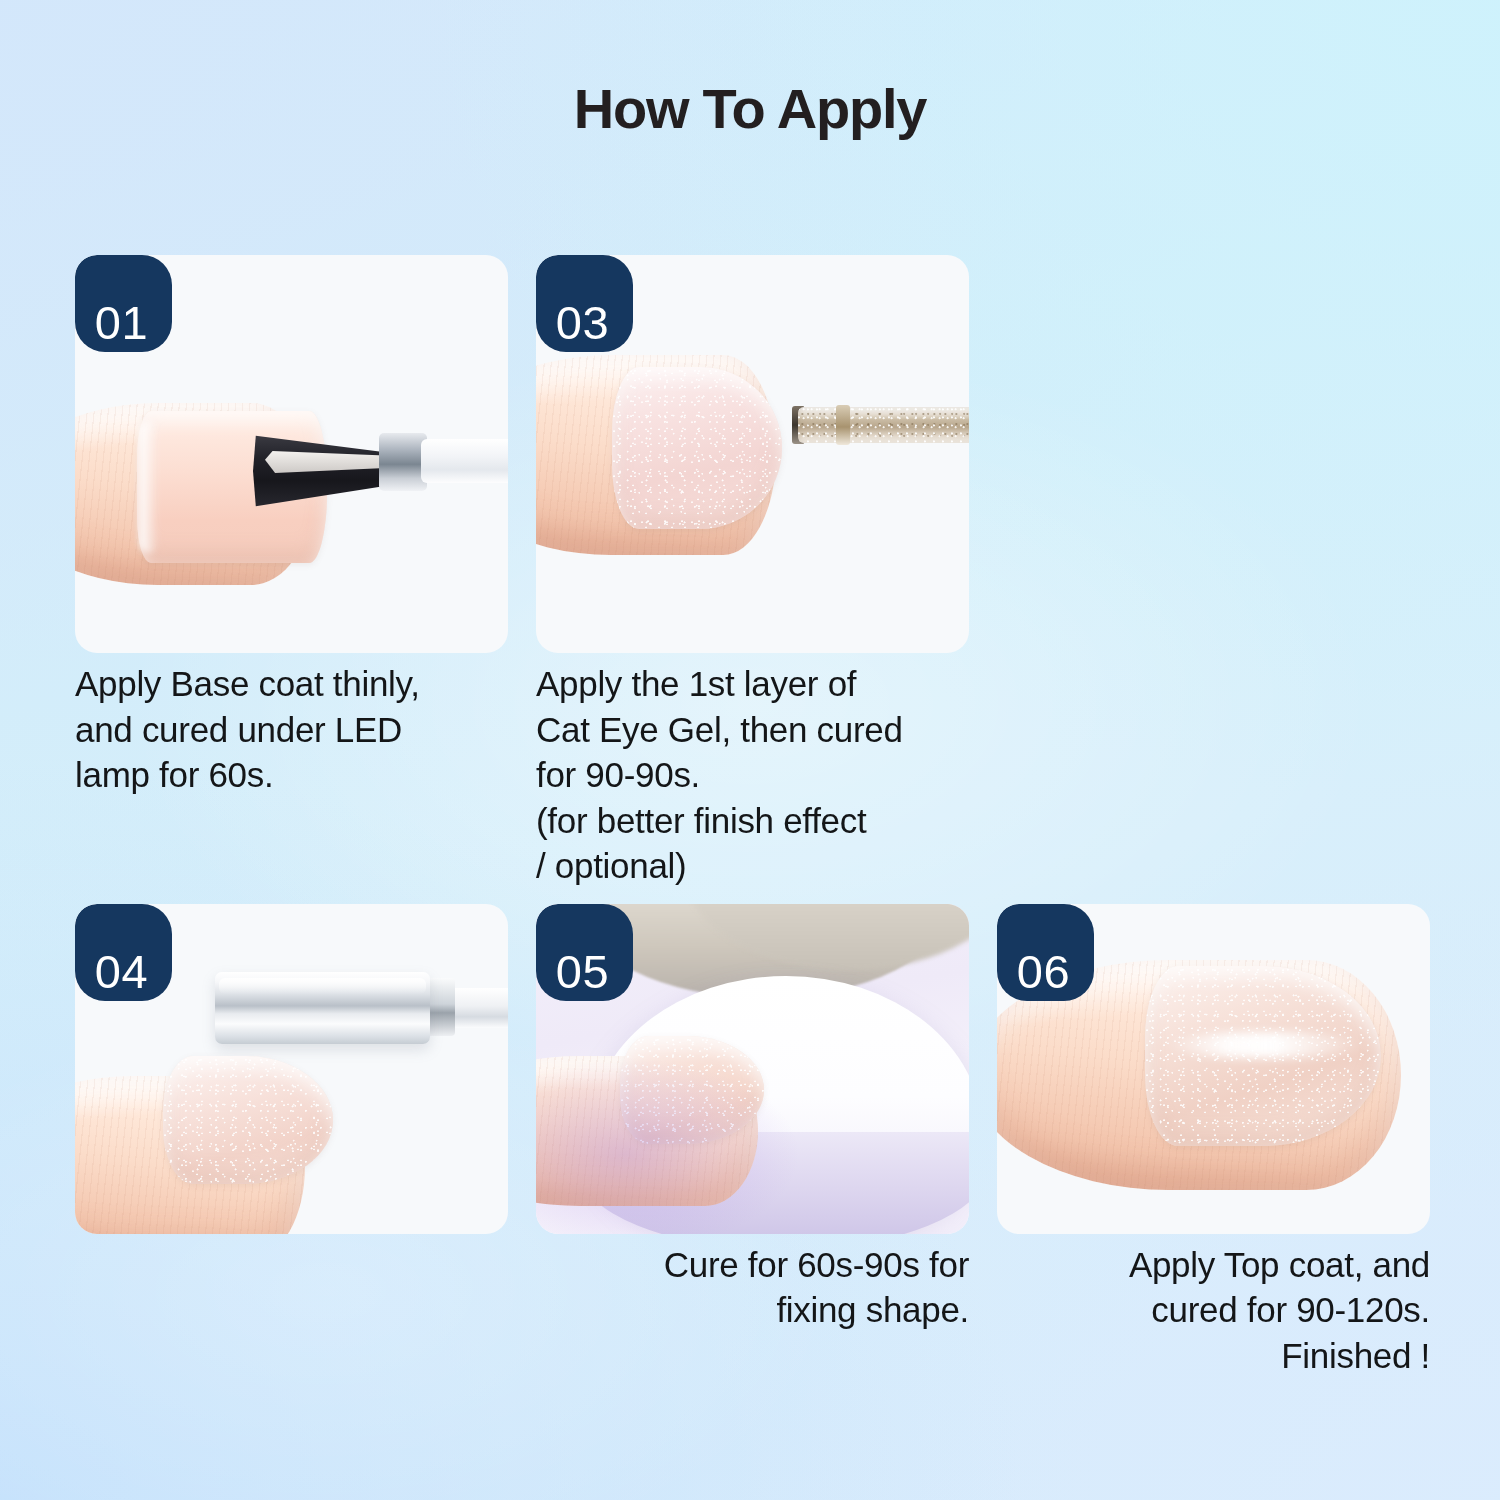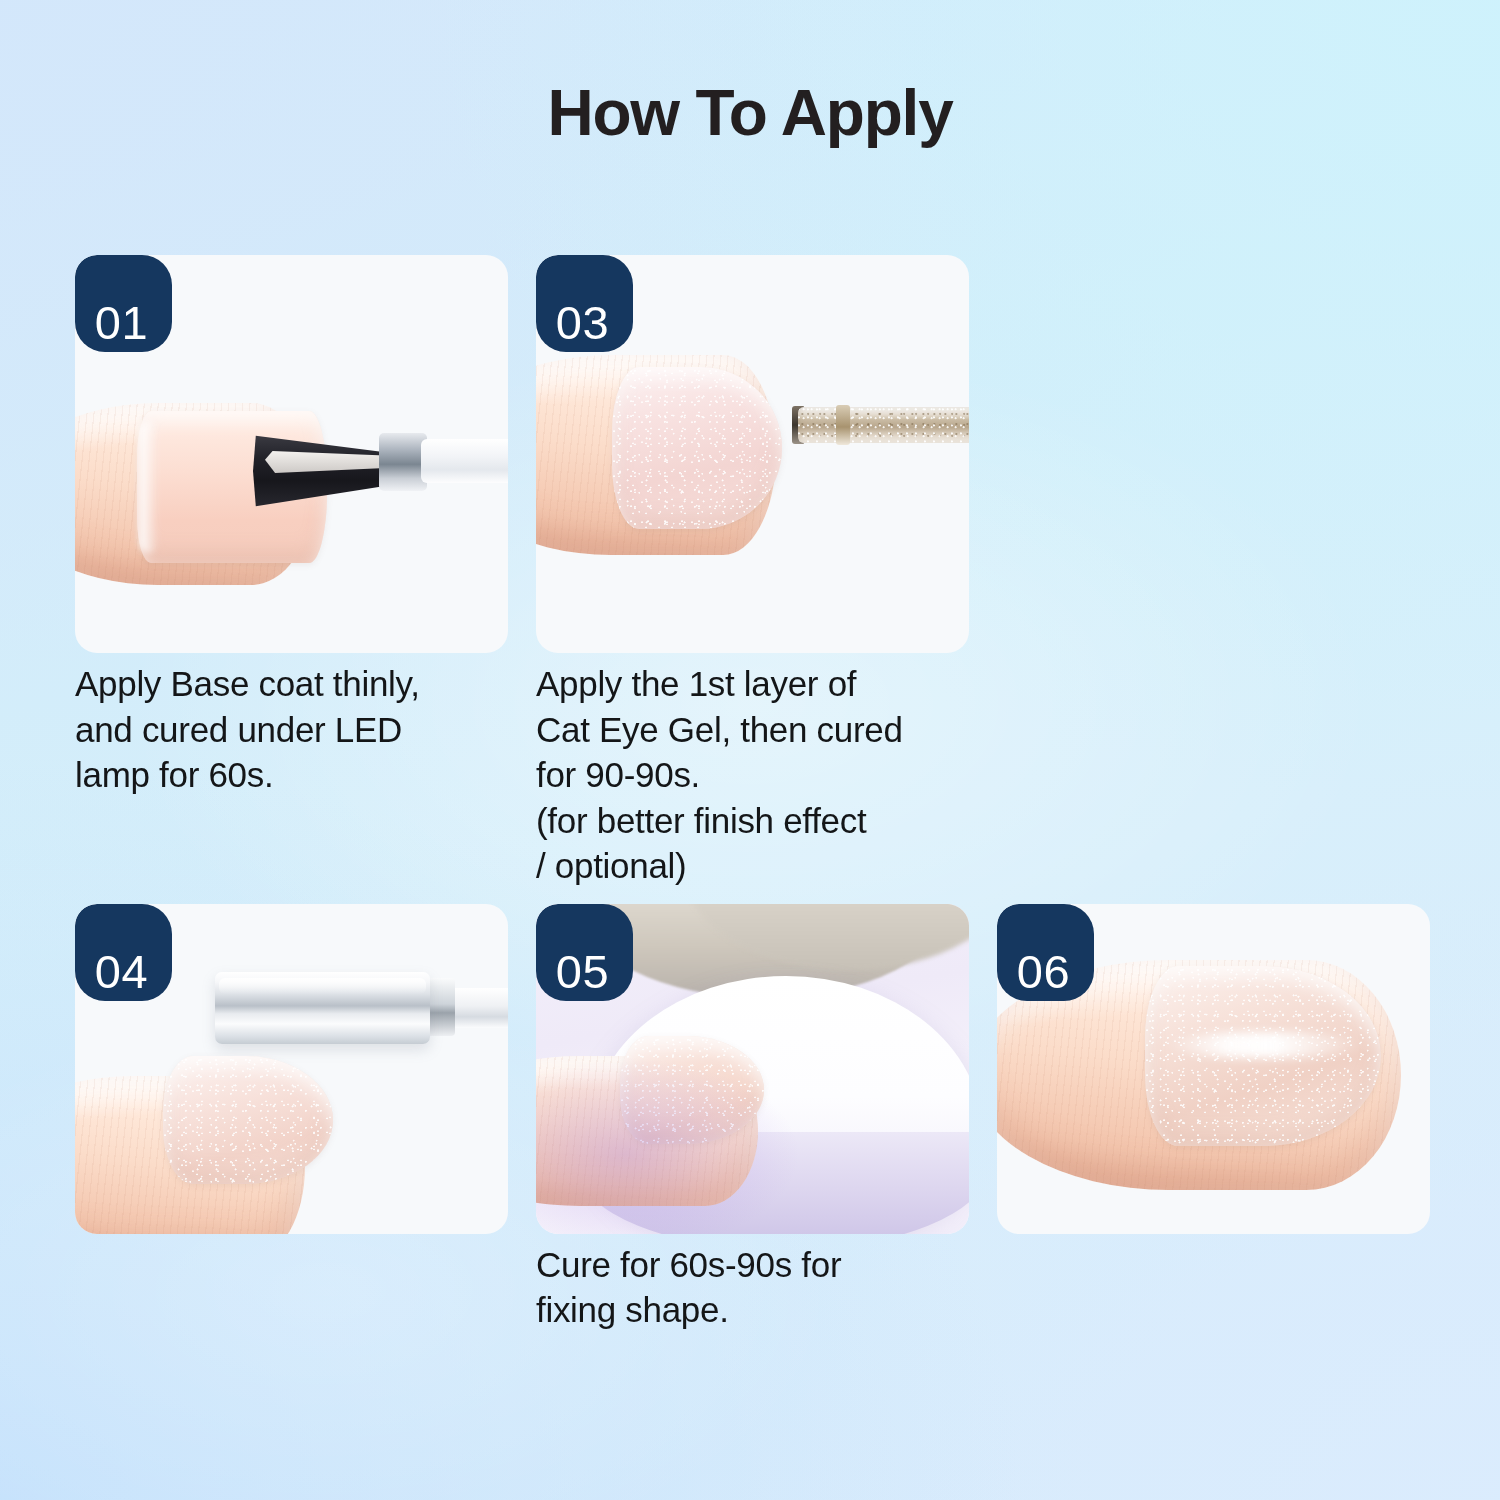--- a/index.html
+++ b/index.html
@@ -41,39 +41,39 @@
 
   
   .title {
     position: absolute;
     left: 0;
     top: 76px;
     width: 1500px;
     text-align: center;
     font-family: "Liberation Sans", "DejaVu Sans", sans-serif;
     font-weight: bold;
-    font-size: 64px;
+    font-size: 56px;
     letter-spacing: -1.2px;
     color: #231f20;
     z-index: 5;
   }
 
   
   .grid {
     position: absolute;
     left: 75px;
     top: 255px;
     width: 1355px;
     z-index: 4;
   }
   .row {
     display: flex;
     gap: 28px;
   }
-  .row.row2 { margin-top: 15px; }
+  .row.row2 { margin-top: 15px; text-align: right; }
   .step {
     width: 433px;
     position: relative;
   }
 
   
   .card {
     position: relative;
     width: 433px;
     height: 398px;
@@ -459,17 +459,20 @@
             </div>
             <div class="nail s6-nail">
               <div class="shimmer"></div>
             </div>
             <div class="s6-catline"></div>
           </div>
           <div class="badge">
             <span class="badge-num">06</span>
           </div>
         </div>
+        <div class="caption">Apply Top coat, and
+cured for 90-120s.
+Finished !</div>
       </div>
 
     </div>
   </div>
 </div>
 
 </body></html>

